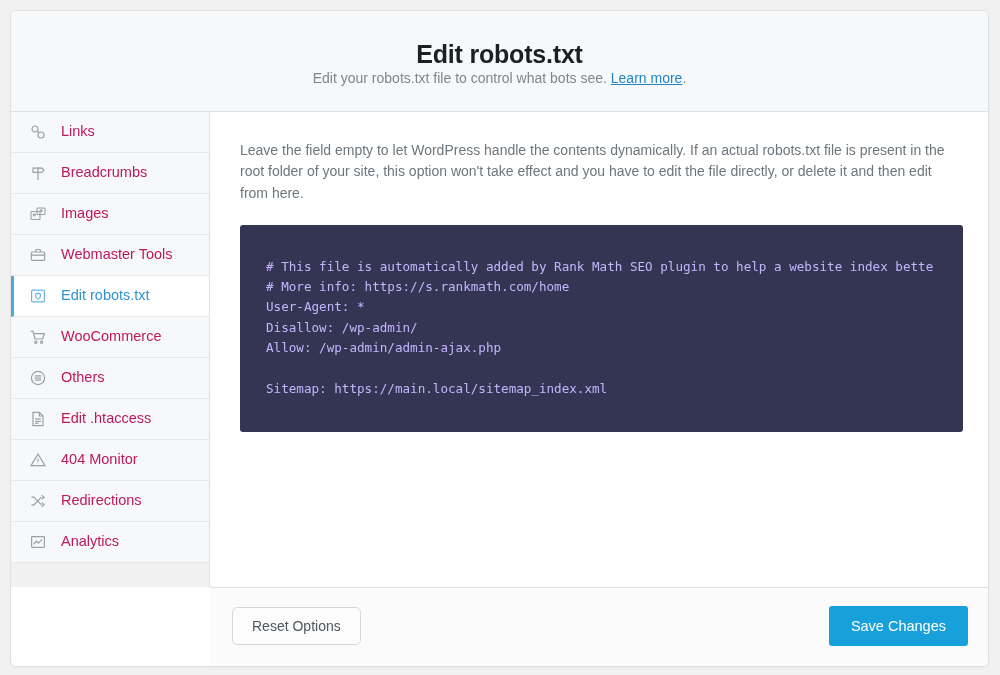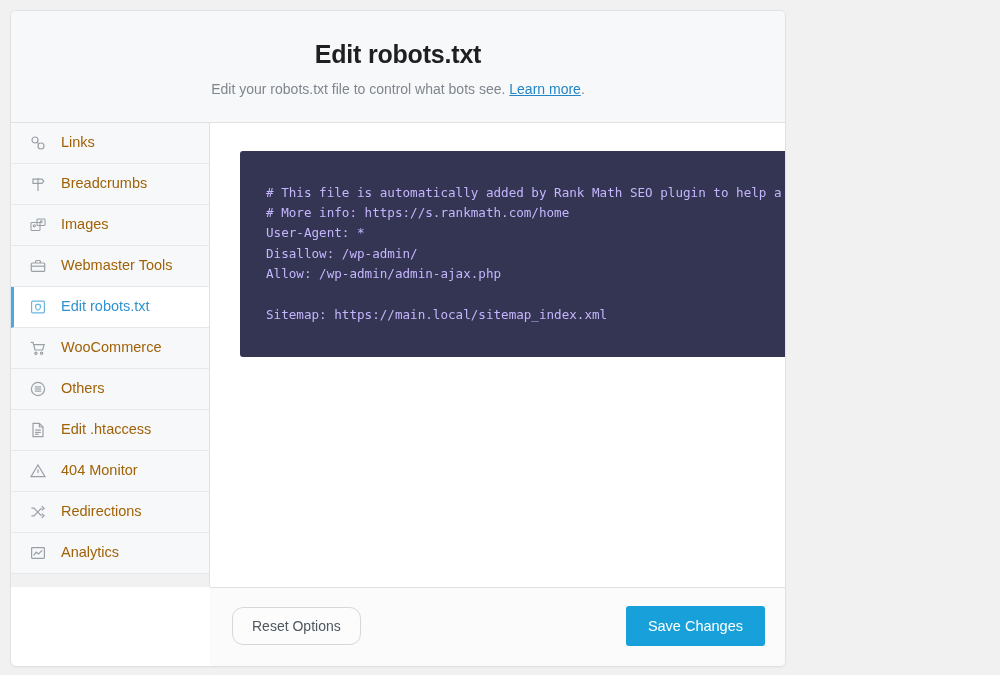--- a/index.html
+++ b/index.html
@@ -20,21 +20,21 @@
     width: 1000px;
     height: 675px;
     background: #f1f1f1;
   }
 
   
   .card {
     position: absolute;
     left: 10px;
     top: 10px;
-    width: 776px;
+    width: 979px;
     height: 657px;
     background: #ffffff;
     border: 1px solid #dfe1e3;
     border-radius: 6px;
     box-sizing: border-box;
     box-shadow: 0 1px 2px rgba(0,0,0,0.04);
     overflow: hidden;
     display: flex;
     flex-direction: column;
   }
@@ -49,21 +49,21 @@
   }
   .card-title {
     margin: 0;
     font-size: 25px;
     font-weight: bold;
     color: #1e1f21;
     letter-spacing: -0.2px;
     line-height: 1.2;
   }
   .card-subtitle {
-    margin: 11px 0 0 0;
+    margin: 0 0 0 0;
     font-size: 14px;
     color: #7f868d;
     line-height: 1.4;
   }
   .card-subtitle a {
     color: #2286c5;
     text-decoration: underline;
   }
 
   
@@ -120,21 +120,21 @@
     color: #9aa0a6;
   }
   .nav-item.active .nav-icon {
     color: #6cb5e2;
   }
   .nav-icon svg {
     display: block;
   }
   .nav-label {
     font-size: 14.5px;
-    color: #a16207;
+    color: #be185d;
     white-space: nowrap;
     line-height: 1;
   }
   .nav-item.active .nav-label {
     color: #2f93d1;
   }
   .sidebar-filler {
     flex: 1 1 auto;
     background: #f1f1f1;
   }
@@ -189,21 +189,21 @@
     align-items: center;
     justify-content: space-between;
     margin-left: 199px;
   }
   .btn-reset {
     font-family: "Liberation Sans", sans-serif;
     font-size: 14px;
     color: #4e565e;
     background: #fcfcfc;
     border: 1px solid #d5d8db;
-    border-radius: 11px;
+    border-radius: 5px;
     padding: 11px 19px;
     cursor: pointer;
     line-height: 1;
   }
   .btn-save {
     font-family: Liberation Sans, sans-serif;
     font-size: 14.5px;
     color: #ffffff;
     background: #18a0db;
     border: 0;
@@ -351,20 +351,21 @@
             </span>
             <span class="nav-label">Analytics</span>
           </li>
 
         </ul>
         <div class="sidebar-filler"></div>
       </nav>
 
       <div class="main">
         <div class="main-inner">
+          <p class="help-text">Leave the field empty to let WordPress handle the contents dynamically. If an actual robots.txt file is present in the root folder of your site, this option won't take effect and you have to edit the file directly, or delete it and then edit from here.</p>
           <div class="editor">
             <pre># This file is automatically added by Rank Math SEO plugin to help a website index better
 # More info: https://s.rankmath.com/home
 User-Agent: *
 Disallow: /wp-admin/
 Allow: /wp-admin/admin-ajax.php
 
 Sitemap: https://main.local/sitemap_index.xml</pre>
           </div>
         </div>

